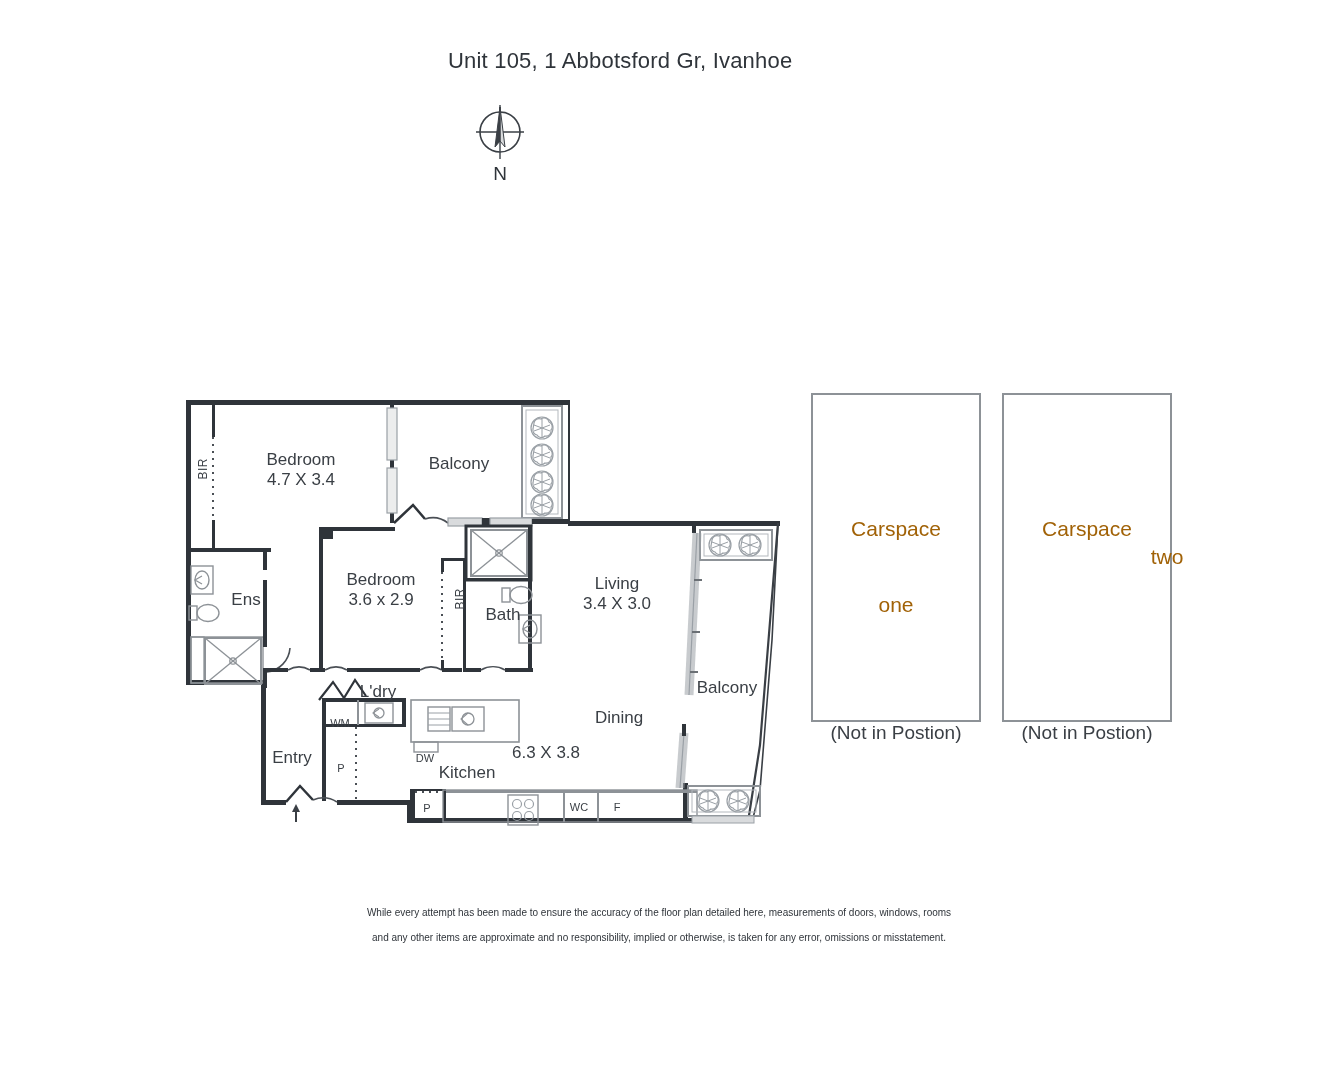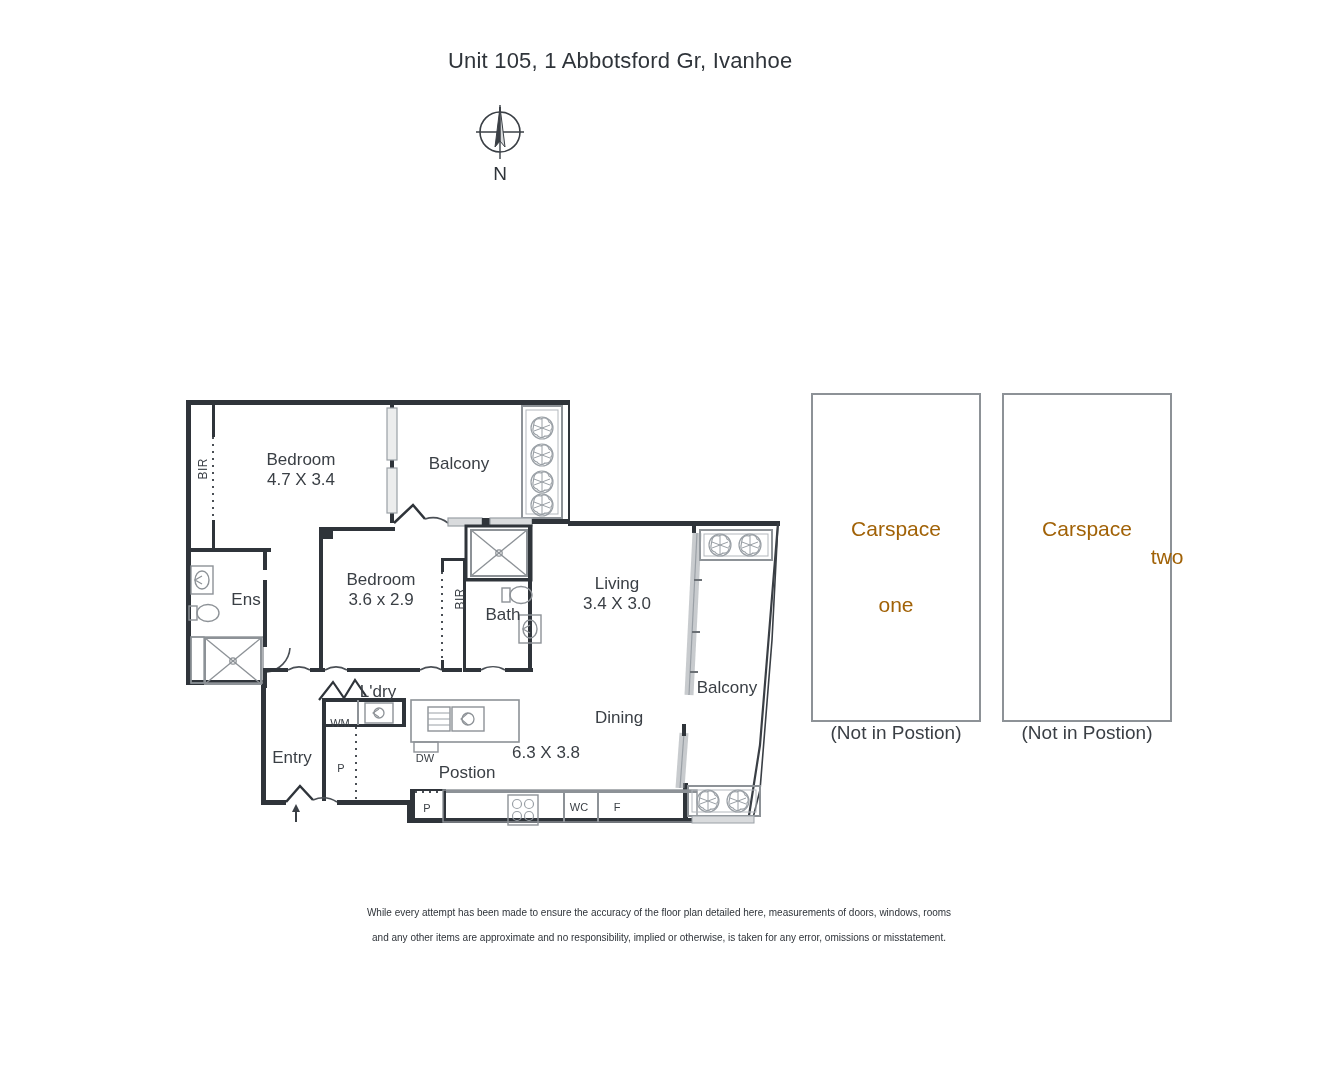--- a/index.html
+++ b/index.html
@@ -357,21 +357,21 @@
 
   <div class="rlabel c" style="left:381px;top:570px;">Bedroom</div>
   <div class="rlabel c" style="left:381px;top:590px;">3.6 x 2.9</div>
 
   <div class="rlabel c" style="left:617px;top:574px;">Living</div>
   <div class="rlabel c" style="left:617px;top:594px;">3.4 X 3.0</div>
 
   <div class="rlabel c" style="left:619px;top:708px;">Dining</div>
   <div class="rlabel c" style="left:546px;top:743px;">6.3 X 3.8</div>
 
-  <div class="rlabel c" style="left:467px;top:763px;">Postion</div>
+  <div class="rlabel c" style="left:467px;top:763px;">Kitchen</div>
 
   <div class="rlabel c" style="left:246px;top:590px;">Ens</div>
 
   <div class="rlabel c" style="left:503px;top:605px;">Bath</div>
 
   <div class="rlabel c" style="left:378px;top:682px;">L'dry</div>
 
   <div class="rlabel c" style="left:292px;top:748px;">Entry</div>
 
   <div class="rlabel c" style="left:459px;top:454px;">Balcony</div>

